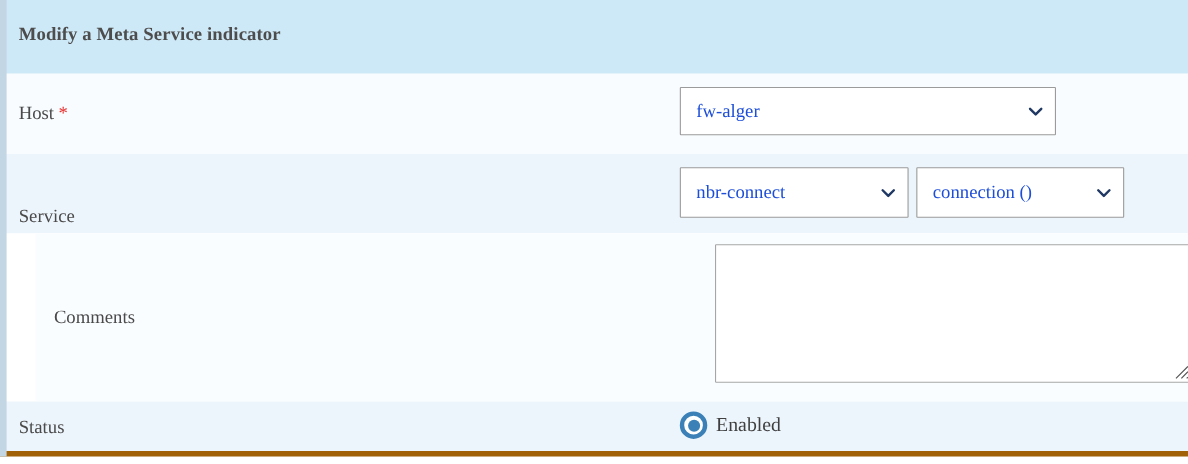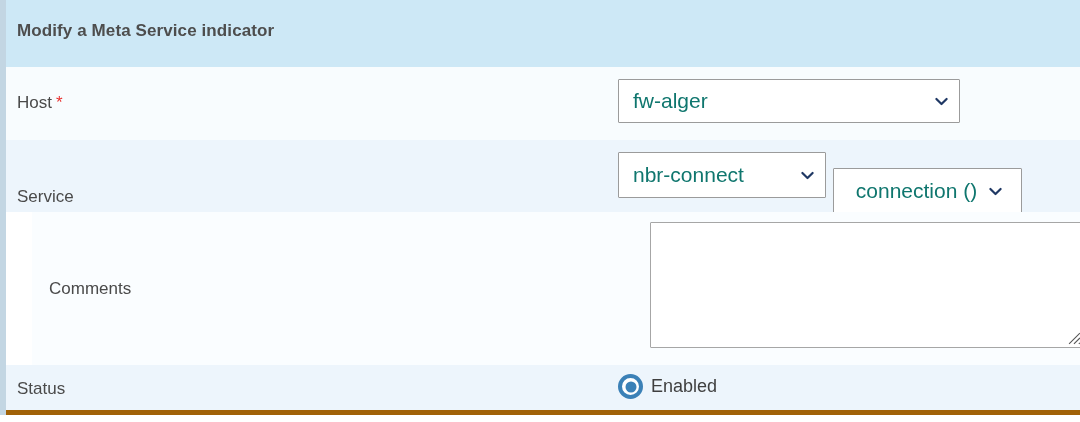--- a/index.html
+++ b/index.html
@@ -15,20 +15,21 @@
     font-family: "Liberation Sans", sans-serif;
     -webkit-font-smoothing: antialiased;
   }
 
   .form-panel {
     position: relative;
     width: 856px;
     height: 422px;
     box-sizing: border-box;
     background: #ffffff;
+    font-family: Liberation Serif, serif;
   }
 
   
   .left-strip {
     position: absolute;
     left: 0;
     top: 0;
     width: 6px;
     height: 415px;
     background: #c3d6e3;
@@ -92,37 +93,37 @@
     box-sizing: border-box;
     background: #ffffff;
     border: 1px solid #9b9b9b;
     border-radius: 1px;
     display: flex;
     align-items: center;
     justify-content: space-between;
     padding: 0 9px 0 14px;
   }
   .select-box .select-value {
-    font-size: 21px;
-    color: #0f766e;
+    font-size: 17px;
+    color: #1d4ed8;
     white-space: nowrap;
     overflow: hidden;
     text-overflow: ellipsis;
   }
   .chevron {
     flex: 0 0 auto;
     width: 17px;
     height: 17px;
     margin-left: 10px;
     display: block;
   }
 
   .select-host    { left: 618px; top: 12px; width: 342px; height: 44px; }
   .select-service { left: 618px; top: 12px; width: 208px; height: 46px; }
-  .select-metric  { left: 833px; top: 28px; width: 189px; height: 46px; justify-content: center; }
+  .select-metric  { left: 833px; top: 12px; width: 189px; height: 46px; }
 
   
   .comments-area {
     position: absolute;
     left: 618px;
     top: 10px;
     width: 434px;
     height: 126px;
     box-sizing: border-box;
     background: #ffffff;

